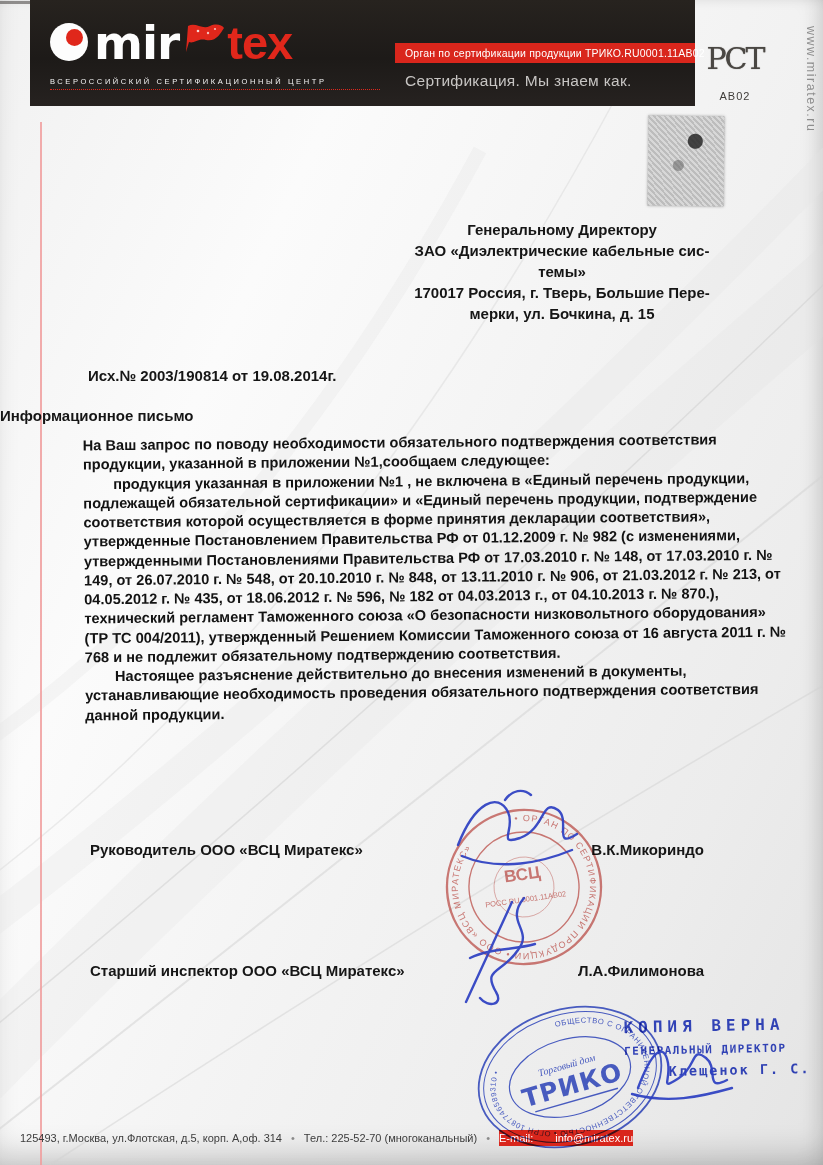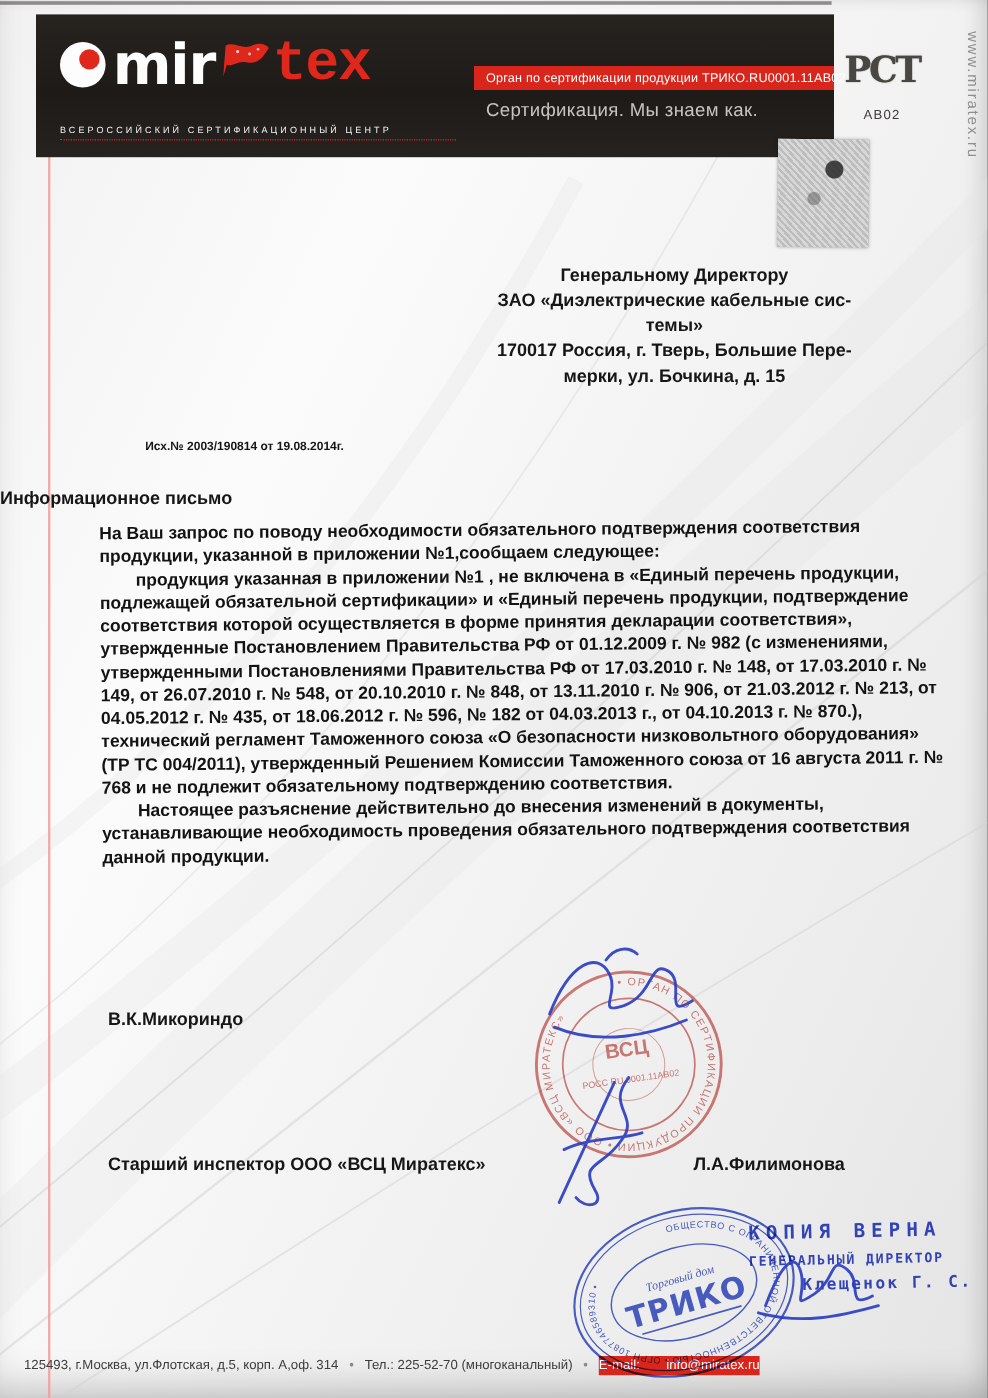--- a/index.html
+++ b/index.html
@@ -16,47 +16,47 @@
     box-shadow: inset 0 -22px 32px -14px rgba(0,0,0,.22),
                 inset -16px 0 26px -16px rgba(0,0,0,.14),
                 inset 0 8px 14px -10px rgba(0,0,0,.10);
   }
   .bg-curves { position:absolute; inset:0; z-index:0; }
   .top-scan-line { position:absolute; left:0; top:1px; width:693px; height:3px; background:#43403e; opacity:.55; z-index:1; }
   .left-pink-line { position:absolute; left:40px; top:122px; bottom:0; width:2px; background:#f09d9d; opacity:.85; z-index:1; }
 
   
   .header-band {
-    position:absolute; left:30px; top:12px; width:665px; height:119px;
+    position:absolute; left:30px; top:0; width:665px; height:106px;
     background:linear-gradient(180deg,#27231f 0%, #1d1a18 55%, #262220 100%);
     z-index:2;
   }
   .logo-block { position:absolute; left:20px; top:14px; }
   .logo-row { display:flex; align-items:center; height:56px; }
   .logo-dot { position:relative; width:38px; height:38px; border-radius:50%; background:#fdfdfd; margin-right:6px; }
   .logo-dot::after { content:""; position:absolute; right:5px; top:6px; width:17px; height:17px; border-radius:50%; background:#e0271b; }
   .logo-mir { font-size:47px; font-weight:bold; color:#fdfdfd; letter-spacing:-1px; line-height:1; font-family:"DejaVu Sans", sans-serif; }
   .logo-flag { width:44px; height:34px; margin:0 1px 6px 3px; }
-  .logo-tex { font-size:47px; font-weight:bold; color:#e0271b; letter-spacing:-1px; line-height:1; font-family:Liberation Mono, monospace; }
+  .logo-tex { font-size:47px; font-weight:bold; color:#e0271b; letter-spacing:-1px; line-height:1; font-family:Liberation Sans, sans-serif; }
   .logo-subtitle {
-    margin-top:19px; color:#f4f4f4; font-size:7.5px; letter-spacing:2.6px;
+    margin-top:4px; color:#f4f4f4; font-size:7.5px; letter-spacing:2.6px;
     border-top:1px dotted rgba(224,39,27,.0);
     padding-top:2px;
     border-bottom:1px dotted #e0271b;
     padding-bottom:3px; width:330px; white-space:nowrap;
   }
   .header-right { position:absolute; left:365px; top:43px; width:300px; }
   .org-line {
     background:#d9261c; color:#fff; font-size:10.5px; padding:4px 8px 4px 10px;
     letter-spacing:.2px; white-space:nowrap;
   }
   .tagline { margin-top:9px; padding-left:10px; color:#c7c5c3; font-size:15.5px; letter-spacing:.3px; }
 
   .gost-mark { position:absolute; left:703px; top:44px; width:64px; text-align:center; z-index:2; }
-  .gost-letters { font-family:"DejaVu Serif", serif; font-weight:bold; font-size:30px; color:#4a4743; letter-spacing:-2px; line-height:1; text-shadow:0 0 1px #6b6763; }
+  .gost-letters { font-family:"DejaVu Serif", serif; font-weight:normal; font-size:30px; color:#4a4743; letter-spacing:-2px; line-height:1; text-shadow:0 0 1px #6b6763; }
   .gost-code { margin-top:16px; font-size:11px; font-weight:normal; color:#3f3c39; letter-spacing:1px;text-align:center; }
 
   .website-vertical {
     position:absolute; right:5px; top:26px;
     writing-mode:vertical-rl; font-size:12.5px; color:#8e8e8e; letter-spacing:1.5px; z-index:2;
   }
 
   .photo-patch {
     position:absolute; left:648px; top:116px; width:76px; height:90px; z-index:2;
     background:
@@ -64,21 +64,21 @@
       radial-gradient(circle at 40% 55%, rgba(90,90,90,.5) 0 5px, rgba(90,90,90,0) 6px),
       repeating-linear-gradient(47deg, #bdbdbd 0 2px, #d8d8d8 2px 4px),
       repeating-linear-gradient(-43deg, rgba(120,120,120,.35) 0 1px, rgba(0,0,0,0) 1px 3px),
       #cccccc;
     box-shadow:0 0 3px rgba(0,0,0,.35);
     transform:rotate(.6deg);
   }
 
   
   .recipient { position:absolute; left:392px; top:219px; width:340px; font-size:15px; font-weight:700; line-height:1.4; z-index:2;text-align:center; }
-  .reference { position:absolute; left:88px; top:367px; font-size:10px; font-weight:700; z-index:2;margin-left:33px; }
+  .reference { position:absolute; left:88px; top:367px; font-size:15px; font-weight:700; z-index:2; }
   .letter-title { position:absolute; left:0; right:30px; top:407px; text-align:left; font-size:15px; font-weight:700; z-index:2; }
   .body-text { position:absolute; left:84px; top:433px; width:708px; font-size:14.6px; font-weight:700; line-height:1.32; transform:rotate(-.55deg); z-index:2; color:#131313; }
   .body-text p { margin:0; }
   .body-text p.indent { text-indent:30px; }
 
   .sig-row { position:absolute; left:90px; width:614px; display:flex; justify-content:space-between; font-size:15px; font-weight:700; z-index:2; }
   .sig-row-1 { top:841px; }
   .sig-row-2 { top:962px; }
 
   
@@ -160,20 +160,21 @@
 
   <div class="letter-title">Информационное письмо</div>
 
   <div class="body-text">
     <p>На Ваш запрос по поводу необходимости обязательного подтверждения соответствия продукции, указанной в приложении №1,сообщаем следующее:</p>
     <p class="indent">продукция указанная в приложении №1  , не включена в «Единый перечень продукции, подлежащей обязательной сертификации» и «Единый перечень продукции, подтверждение соответствия которой осуществляется в форме принятия декларации соответствия», утвержденные Постановлением Правительства РФ от 01.12.2009 г. № 982 (с изменениями, утвержденными Постановлениями Правительства РФ от 17.03.2010 г. № 148, от 17.03.2010 г. № 149, от 26.07.2010 г. № 548, от 20.10.2010 г. № 848, от 13.11.2010 г. № 906, от 21.03.2012 г. № 213, от 04.05.2012 г. № 435, от 18.06.2012 г. № 596, № 182 от 04.03.2013 г., от 04.10.2013 г. № 870.), технический регламент Таможенного союза «О безопасности низковольтного оборудования» (ТР ТС 004/2011), утвержденный Решением Комиссии Таможенного союза от 16 августа 2011 г. № 768 и не подлежит обязательному подтверждению соответствия.</p>
     <p class="indent">Настоящее разъяснение действительно до внесения изменений в документы, устанавливающие необходимость проведения обязательного подтверждения соответствия данной продукции.</p>
   </div>
 
   <div class="sig-row sig-row-1">
+    <span>Руководитель ООО «ВСЦ Миратекс»</span>
     <span>В.К.Микориндо</span>
   </div>
   <div class="sig-row sig-row-2">
     <span>Старший инспектор ООО «ВСЦ Миратекс»</span>
     <span>Л.А.Филимонова</span>
   </div>
 
   <svg class="stamp-red" viewBox="0 0 162 162">
     <circle cx="81" cy="81" r="77" fill="none" stroke="#c1413a" stroke-width="2.4"></circle>
     <circle cx="81" cy="81" r="55" fill="none" stroke="#c1413a" stroke-width="1.4"></circle>

